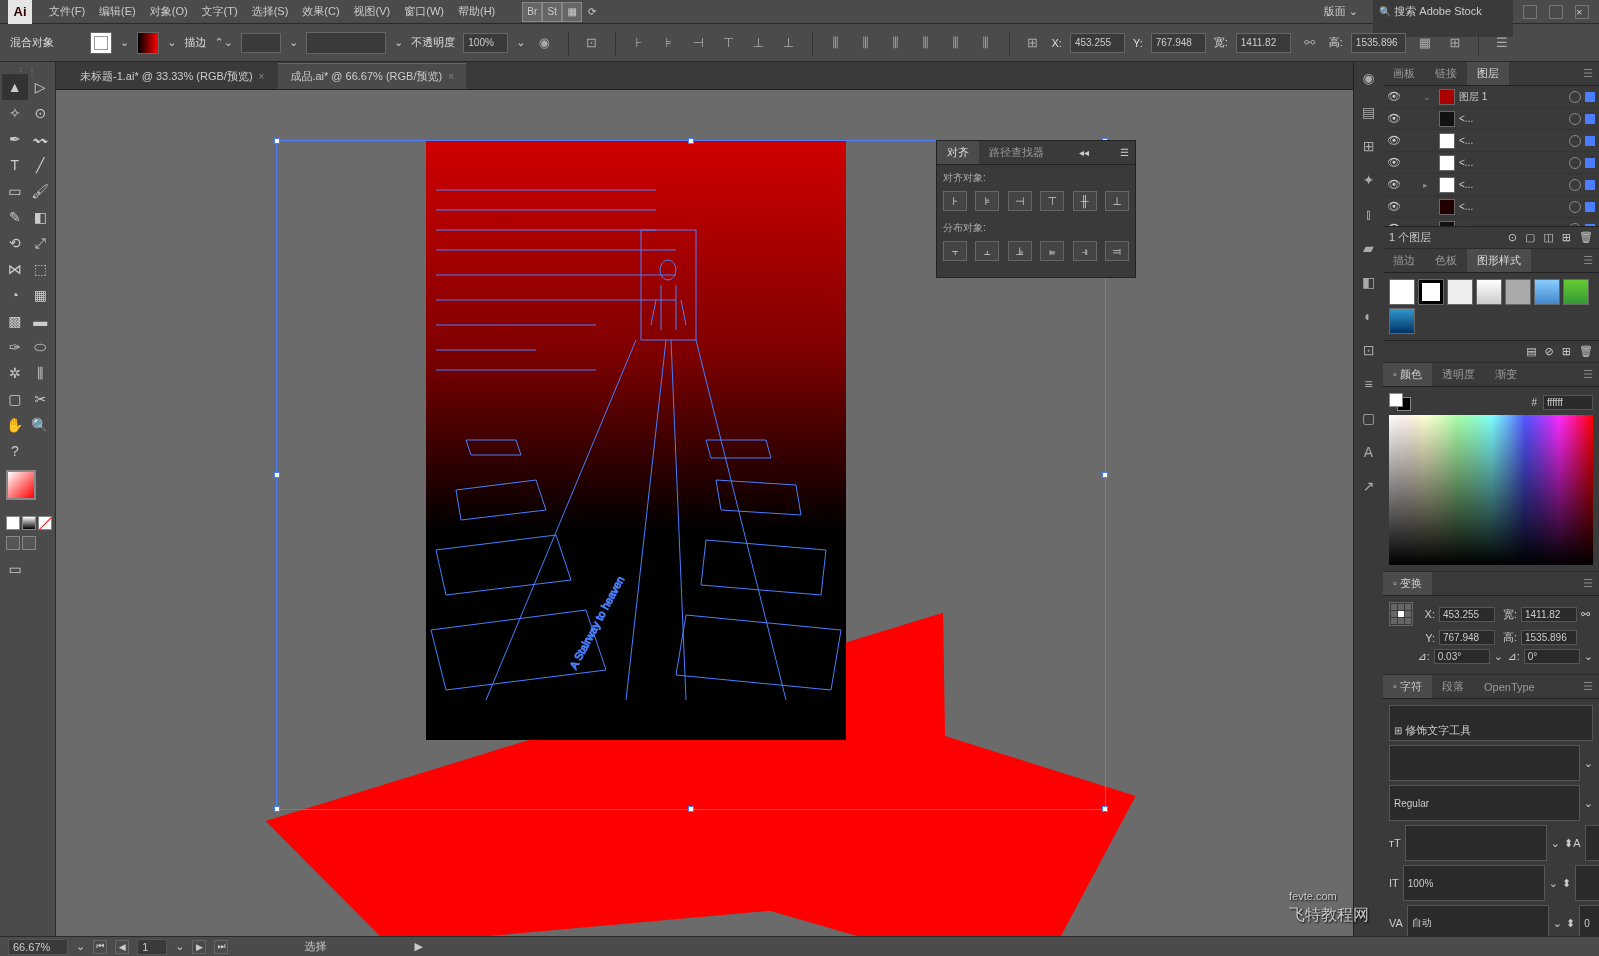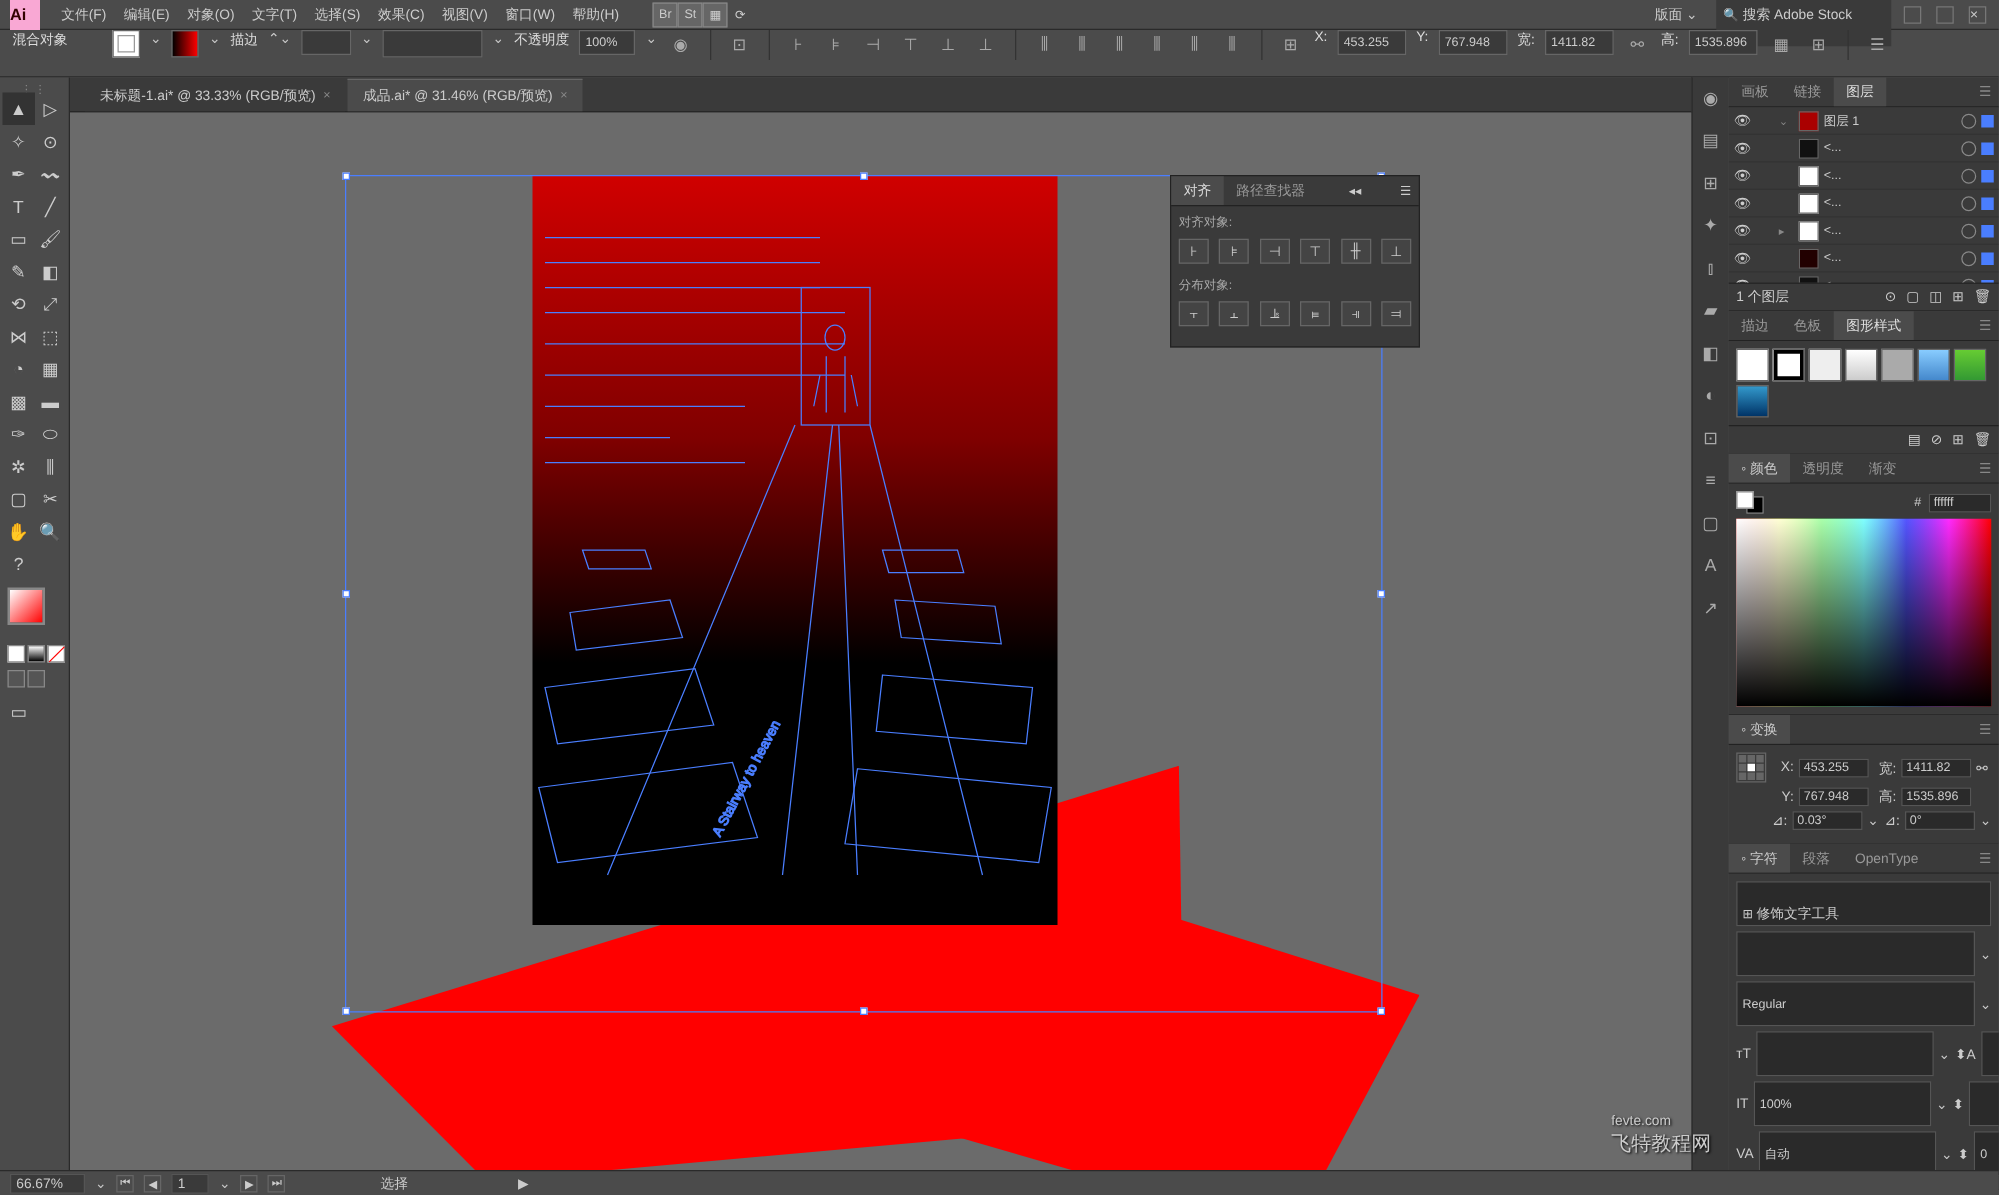--- a/index.html
+++ b/index.html
@@ -1,24 +1,24 @@
 <!DOCTYPE html>
 <html><head>
 <meta charset="utf-8">
 <style>
 *{margin:0;padding:0;box-sizing:border-box;font-family:"Microsoft YaHei",Arial,sans-serif;font-size:11px;color:#ccc;user-select:none}
 body{background:#4b4b4b;width:1599px;height:956px;overflow:hidden;position:relative}
 .menubar{height:24px;background:#4b4b4b;display:flex;align-items:center;padding:0 8px;border-bottom:1px solid #2a2a2a}
-.app-logo{width:24px;height:24px;background:#f9a8d4;color:#330000;font-weight:bold;line-height:24px;font-size:13px;margin-right:10px}
+.app-logo{width:24px;height:24px;background:#e5e5e5;color:#330000;font-weight:bold;text-align:center;line-height:24px;font-size:13px;margin-right:10px}
 .menu-item{padding:0 7px;cursor:pointer}
 .menubar-right{margin-left:auto;display:flex;align-items:center;gap:8px}
 .menu-icon{width:20px;height:20px;background:#666;border:1px solid #888;display:flex;align-items:center;justify-content:center;font-size:10px}
 .search-stock{background:#3a3a3a;padding:18px 6px;width:140px;color:#888;font-size:10px}
 .win-btn{width:14px;height:14px;border:1px solid #777;margin:0 2px}
-.control-bar{height:38px;background:#4b4b4b;display:flex;padding:0 10px;gap:8px;border-bottom:1px solid #2a2a2a}
+.control-bar{height:38px;background:#4b4b4b;display:flex;align-items:center;padding:0 10px;gap:8px;border-bottom:1px solid #2a2a2a}
 .ctrl-label{color:#ddd}
 .ctrl-dropdown{background:#3a3a3a;border:1px solid #666;padding:2px 4px;min-width:40px;height:22px;display:inline-flex;align-items:center}
 .ctrl-swatch{width:22px;height:22px;border:1px solid #666;background:#333}
 .ctrl-swatch.red-grad{background:linear-gradient(to right,#000,#f00)}
 .ctrl-value{background:#3a3a3a;border:1px solid #666;padding:2px 4px;width:55px;height:20px;font-size:10px}
 .ctrl-icon{width:22px;height:22px;display:flex;align-items:center;justify-content:center;color:#aaa;font-size:13px}
 .ctrl-divider{width:1px;height:24px;background:#333;margin:0 4px}
 .main-area{position:absolute;top:62px;left:0;right:0;bottom:20px;display:flex}
 .toolbox{width:56px;background:#4b4b4b;border-right:1px solid #2a2a2a;padding:4px 2px}
 .tool-grip{height:8px;text-align:center;color:#888;font-size:9px;letter-spacing:2px}
@@ -264,21 +264,21 @@
       </div>
   </div>
 
   <div class="doc-area">
     <div class="tab-bar">
       <div class="doc-tab inactive">
           <span>未标题-1.ai* @ 33.33% (RGB/预览)</span>
           <span class="tab-close">×</span>
         </div>
       <div class="doc-tab active">
-          <span>成品.ai* @ 31.46% (RGB/预览)</span>
+          <span>成品.ai* @ 66.67% (RGB/预览)</span>
           <span class="tab-close">×</span>
         </div>
     </div>
     <div class="canvas-viewport">
       <div class="artwork">
         <div class="red-shape1"></div>
         <div class="red-shape2"></div>
         <div class="artboard">
           <svg class="wireframe" viewBox="0 0 420 600">
             <line class="wire-line" x1="10" y1="50" x2="230" y2="50"></line>

